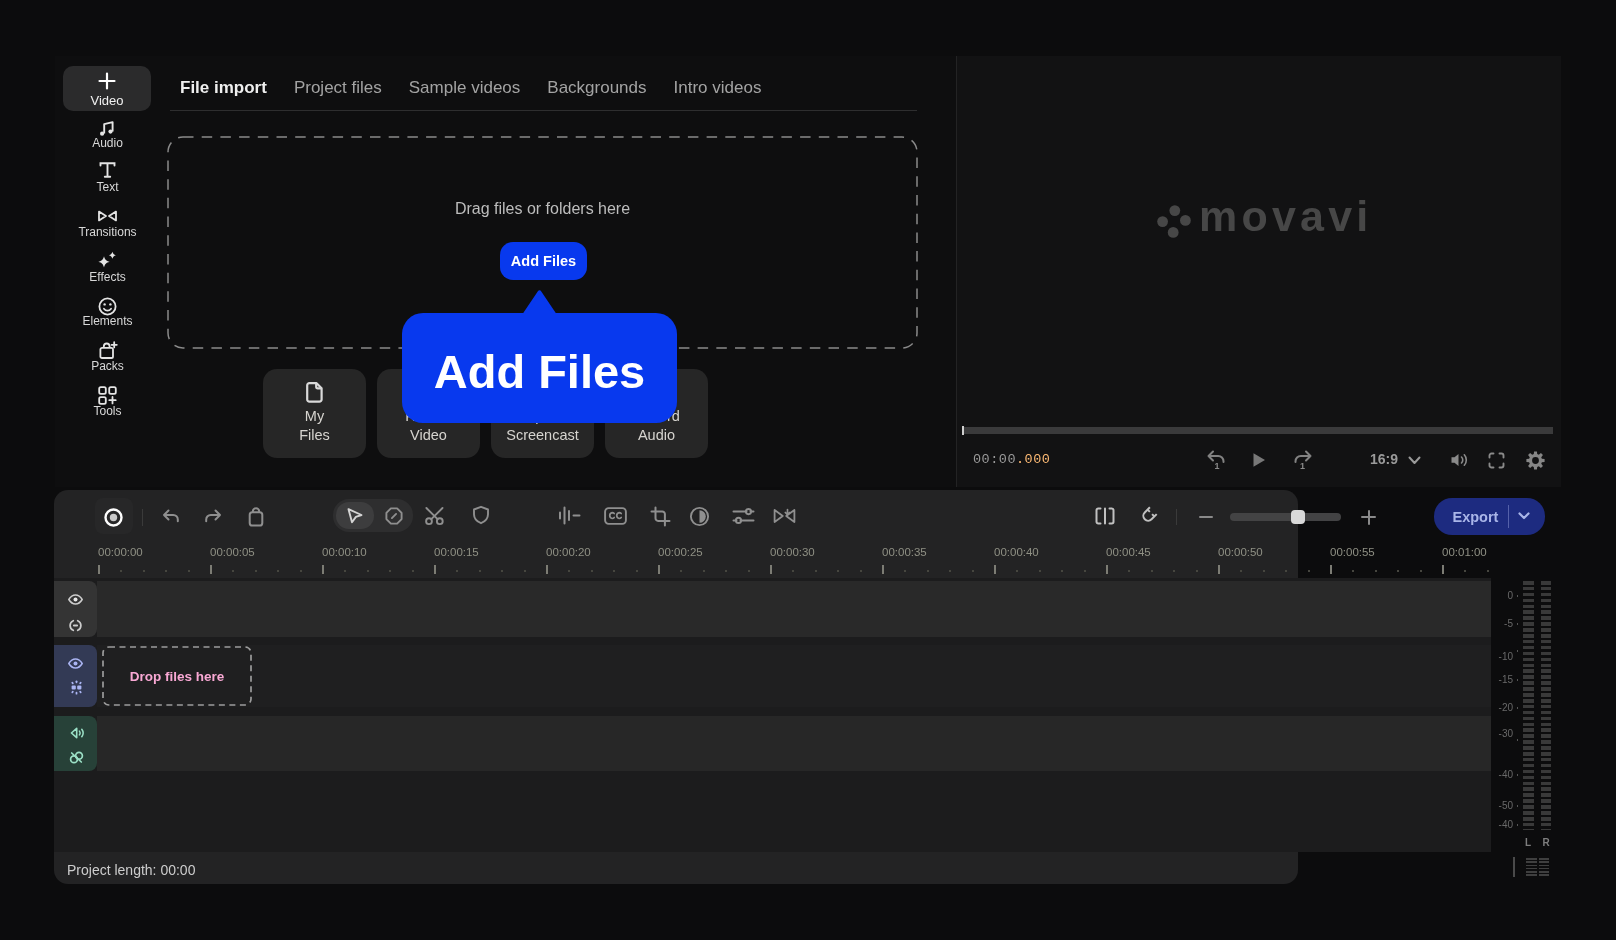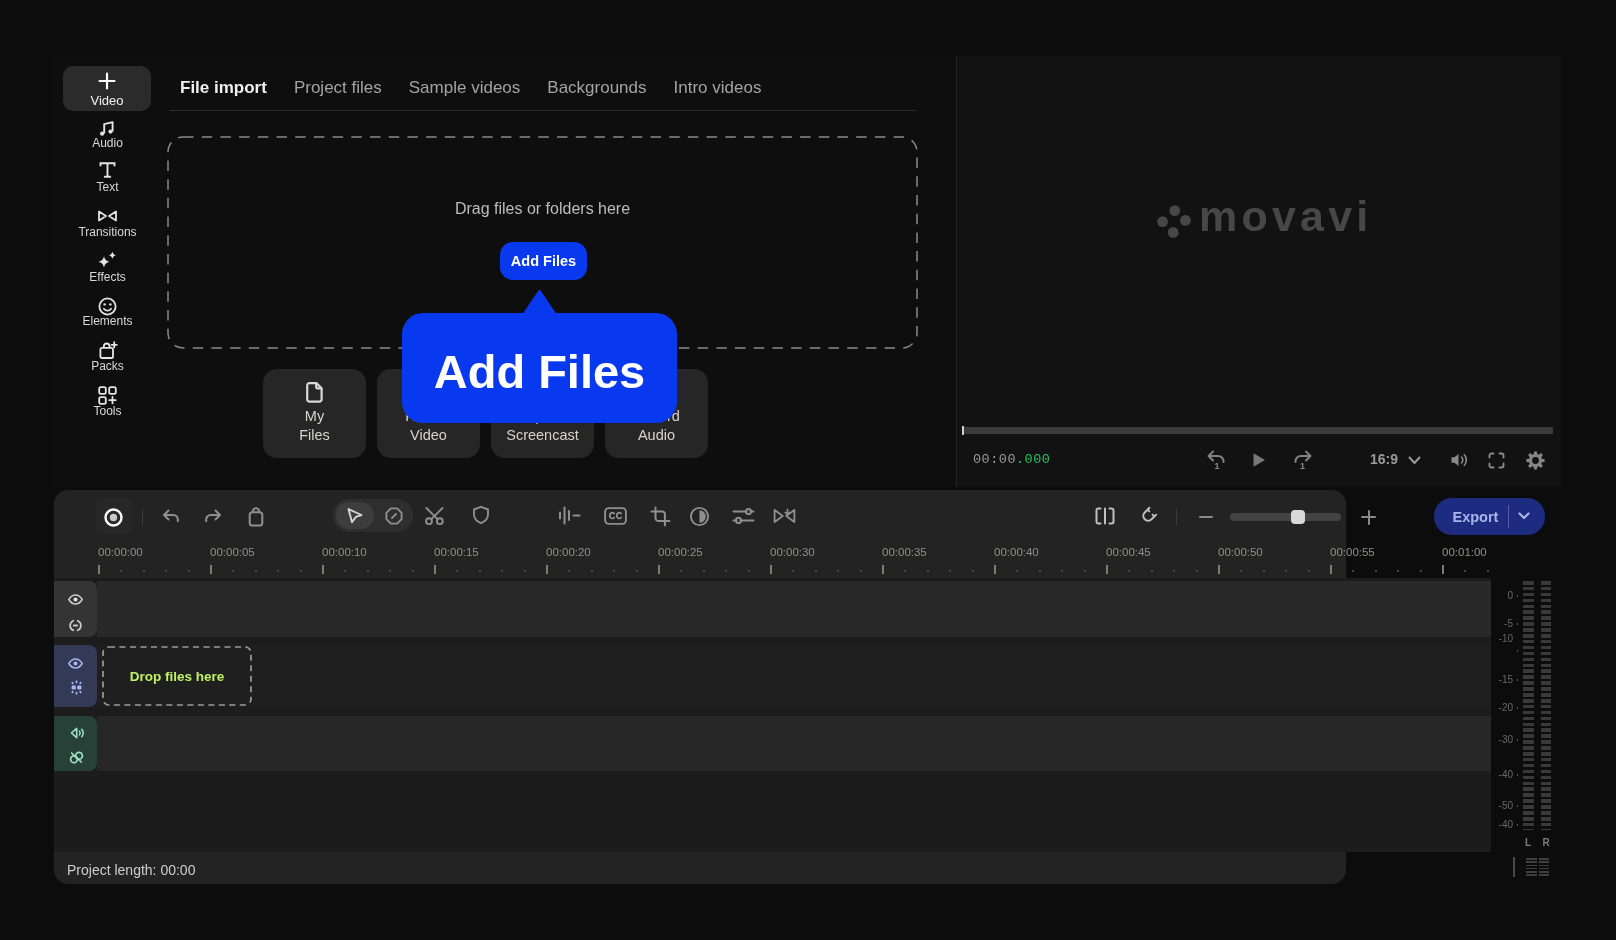--- a/index.html
+++ b/index.html
@@ -31,21 +31,21 @@
   .card .ct{position:absolute;left:0;right:0;top:38px;}
   .card .ci{position:absolute;left:0;right:0;top:13px;display:flex;justify-content:center;}
   
   #callout{left:402px;top:313px;width:275px;height:104px;padding-top:6px;background:#0839ee;border-radius:21px;
     color:#fff;font-weight:bold;font-size:47px;letter-spacing:0px;display:flex;align-items:center;justify-content:center;}
   
   #seekbar{left:962px;top:427px;width:591px;height:7px;background:#3a3a3b;}
   #seektick{left:962px;top:426px;width:2px;height:9px;background:#cfcfcf;}
   .pvtime{left:973px;top:452px;font-family:"Liberation Mono",monospace;font-size:13.5px;letter-spacing:0.5px;}
   
-  #tl{left:54px;top:490px;width:1244px;height:394px;background:#232324;border-radius:14px;padding-left:48px;}
+  #tl{left:54px;top:490px;width:1244px;height:394px;background:#232324;border-radius:14px;}
   #tracks{left:0px;top:88px;width:1437px;height:274px;background:#1c1c1d;}
   .row{left:43px;width:1394px;}
   .rhead{left:0px;width:43px;border-radius:0 8px 8px 0;}
   #projrow{left:0;top:362px;width:1437px;height:32px;color:#cdcdcd;font-size:14px;}
   .rlab{position:absolute;top:6px;font-size:11.5px;color:#8f9084;white-space:nowrap;}
   .mlab{position:absolute;right:49px;font-size:10px;line-height:10px;color:#696969;}
   .mdot{position:absolute;right:44px;width:1.5px;height:1.5px;background:#555;}
   .tkM{position:absolute;top:25px;width:1.5px;height:9px;background:#7c7c74;}
   .tkm{position:absolute;top:30px;width:2px;height:2px;background:#46463f;}
   #meter{left:0;top:0;width:1508px;height:394px;}
@@ -178,21 +178,21 @@
   <svg class="abs" style="left:1157px;top:205px" width="34" height="34" viewBox="0 0 34 34">
       <g fill="#474747">
         <circle cx="17.8" cy="5.6" r="5.4"></circle>
         <circle cx="5.6" cy="16.6" r="5.4"></circle>
         <circle cx="28.4" cy="15.4" r="5.4"></circle>
         <circle cx="16.2" cy="27.4" r="5.4"></circle>
       </g>
     </svg>
   <div class="abs" id="seekbar"></div>
   <div class="abs" id="seektick"></div>
-  <div class="abs pvtime"><span style="color:#9a9a9a">00:00</span><span style="color:#22c55e">.000</span></div>
+  <div class="abs pvtime"><span style="color:#9a9a9a">00:00</span><span style="color:#fdba74">.000</span></div>
 
   <svg class="abs" style="left:1205px;top:450px" width="22" height="20" viewBox="0 0 22 20">
       <path d="M8 1.5 3.5 6 8 10.5M3.5 6h9.7a5.3 5.3 0 0 1 5.3 5.3V12" stroke="#828282" stroke-width="2" fill="none" stroke-linecap="round" stroke-linejoin="round"></path>
       <text x="9.5" y="19" font-size="9" font-weight="bold" fill="#8a8a8a" font-family="Liberation Sans">1</text>
     </svg>
   <svg class="abs" style="left:1252px;top:452px" width="14" height="16" viewBox="0 0 14 16">
       <path d="M1.5 1.2 13 8 1.5 14.8Z" fill="#787878"></path>
     </svg>
   <svg class="abs" style="left:1292px;top:450px" width="22" height="20" viewBox="0 0 22 20">
       <path d="M14 1.5 18.5 6 14 10.5M18.5 6H8.8a5.3 5.3 0 0 0-5.3 5.3V12" stroke="#828282" stroke-width="2" fill="none" stroke-linecap="round" stroke-linejoin="round"></path>
@@ -401,21 +401,21 @@
               <rect x="8.2" y="5.4" width="4.2" height="4.2" rx="1"></rect>
               <rect x="6.6" y="0.4" width="1.8" height="2.8" rx="0.9"></rect>
               <rect x="6.6" y="11.8" width="1.8" height="2.8" rx="0.9"></rect>
               <rect x="2.7" y="1.7" width="1.7" height="2.6" rx="0.85" transform="rotate(-40 3.55 3)"></rect>
               <rect x="10.6" y="1.7" width="1.7" height="2.6" rx="0.85" transform="rotate(40 11.45 3)"></rect>
               <rect x="2.7" y="10.7" width="1.7" height="2.6" rx="0.85" transform="rotate(40 3.55 12)"></rect>
               <rect x="10.6" y="10.7" width="1.7" height="2.6" rx="0.85" transform="rotate(-40 11.45 12)"></rect>
             </g>
           </svg>
       </div>
-      <div class="abs" style="left:48px;top:68px;width:150px;height:60px;color:#bef264;font-weight:bold;font-size:13.5px;display:flex;align-items:center;justify-content:center;text-align:center;"><svg style="position:absolute;left:0;top:0" width="150" height="60">
+      <div class="abs" style="left:48px;top:68px;width:150px;height:60px;color:#f9a8d4;font-weight:bold;font-size:13.5px;display:flex;align-items:center;justify-content:center;text-align:center;"><svg style="position:absolute;left:0;top:0" width="150" height="60">
             <rect x="1" y="1" width="148" height="58" rx="6" fill="none" stroke="#9c9c9c" stroke-width="1.7" stroke-dasharray="6 4.5"></rect>
           </svg>Drop files here</div>
       <div class="abs row" style="top:138px;height:55px;background:#272727"></div>
       <div class="abs rhead" style="top:138px;height:55px;background:#274138">
         <svg style="position:absolute;left:16px;top:11px" width="14" height="12" viewBox="0 0 14 12">
             <path d="M6.7 1.3v9.4L1.4 6Z" stroke="#9be0c6" stroke-width="1.6" fill="none" stroke-linejoin="round"></path>
             <path d="M9.4 4.1a3.2 3.2 0 0 1 0 3.8M11.8 2.3a6.2 6.2 0 0 1 0 7.4" stroke="#9be0c6" stroke-width="1.5" fill="none" stroke-linecap="round"></path>
           </svg>
         <svg style="position:absolute;left:15px;top:34px" width="15" height="15" viewBox="0 0 15 15">
             <g stroke="#9be0c6" stroke-width="1.7" fill="none">
@@ -425,27 +425,27 @@
             </g>
           </svg>
       </div>
     </div>
 
     <div class="abs" id="meter">
       <span class="mlab" style="top:101px">0</span>
       <i class="mdot" style="top:105px"></i>
       <span class="mlab" style="top:129px">-5</span>
       <i class="mdot" style="top:133px"></i>
-      <span class="mlab" style="top:144px">-10</span>
+      <span class="mlab" style="top:162px">-10</span>
       <i class="mdot" style="top:160px"></i>
       <span class="mlab" style="top:185px">-15</span>
       <i class="mdot" style="top:189px"></i>
       <span class="mlab" style="top:213px">-20</span>
       <i class="mdot" style="top:217px"></i>
-      <span class="mlab" style="top:245px">-30</span>
+      <span class="mlab" style="top:239px">-30</span>
       <i class="mdot" style="top:249px"></i>
       <span class="mlab" style="top:280px">-40</span>
       <i class="mdot" style="top:284px"></i>
       <span class="mlab" style="top:311px">-50</span>
       <i class="mdot" style="top:315px"></i>
       <span class="mlab" style="top:330px">-40</span>
       <i class="mdot" style="top:334px"></i>
       <i class="abs" style="left:1469px;top:91px;width:11px;height:249px;background:repeating-linear-gradient(180deg,#393939 0 3.5px,transparent 3.5px 5.9px)"></i>
       <i class="abs" style="left:1487px;top:91px;width:10px;height:249px;background:repeating-linear-gradient(180deg,#393939 0 3.5px,transparent 3.5px 5.9px)"></i>
       <span class="abs" style="left:1468px;top:347px;width:12px;text-align:center;font-size:10px;font-weight:bold;color:#7e7e7e">L</span>

